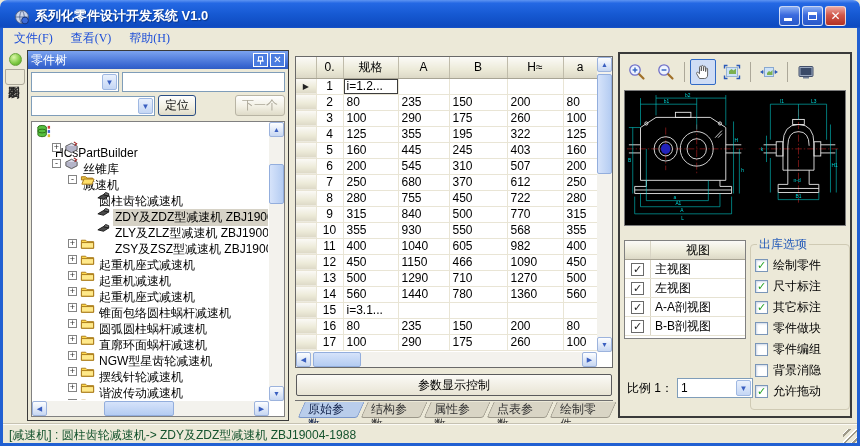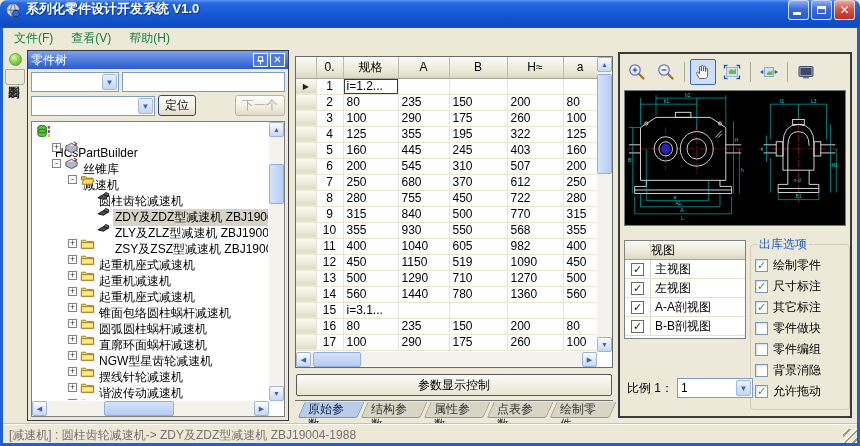--- a/index.html
+++ b/index.html
@@ -2,38 +2,38 @@
 <html><head>
 <meta charset="utf-8">
 <style>
   * { margin:0; padding:0; box-sizing:border-box; font-family:"Liberation Sans","DejaVu Sans",sans-serif; }
   html,body { background:#7a96df; }
   .window { position:relative; width:860px; height:446px; overflow:hidden; background:#ece9d8; }
 
   
   .titlebar { position:absolute; top:0; left:0; right:0; height:32px;
     background:linear-gradient(180deg,#5e94f2 0%,#2468e4 10%,#1659d2 45%,#0e4ac0 82%,#2f6ae0 100%);
-    border-radius:7px 7px 0 0; display:flex; align-items:flex-start; padding:0 5px; }
+    border-radius:7px 7px 0 0; display:flex; align-items:center; padding:0 14px; }
   .title-text { color:#fff; font-weight:bold; font-size:13px; margin-left:5px; flex:1;
     text-shadow:1px 1px 1px #0a3589; white-space:nowrap; overflow:hidden; }
   .win-btn { width:21px; height:20px; margin-left:2px; border:1px solid rgba(255,255,255,.75);
     border-radius:3px; position:relative; cursor:default; }
   .win-btn.minb,.win-btn.maxb { background:linear-gradient(180deg,#8cb0f4,#3a6ade 45%,#2858c8); }
   .win-btn.closeb { background:linear-gradient(180deg,#eda8a0,#d1574a 45%,#b33225); }
   .glyph-min { position:absolute; left:4px; bottom:4px; width:8px; height:3px; background:#fff; }
   .glyph-max { position:absolute; left:5px; top:5px; width:9px; height:8px; border:1px solid #fff; border-top:3px solid #fff; }
   .glyph-x { color:#fff; font-size:12px; font-weight:bold; line-height:18px; display:block; text-align:center; }
 
   
   .framebody { position:absolute; top:28px; left:0; right:0; bottom:0; border:3px solid #2160d2; border-top:none; background:#ece9d8; }
   .menubar { height:20px; display:flex; align-items:center; font-size:12px; padding-left:2px; }
-  .menu-item { padding:2px 9px; color:#15803d; }
+  .menu-item { padding:2px 9px; color:#1d4ed8;font-family:Liberation Serif, serif; }
   .client { position:absolute; top:20px; left:0; right:0; bottom:20px; }
   .statusbar { position:absolute; left:0; right:0; bottom:0; height:20px; background:#ece9d8;
-    border-top:1px solid #c6c2b2; box-shadow:inset 0 1px 0 #fcfbf6; font-size:12px; padding:3px 6px; color:#737373; }
+    border-top:1px solid #c6c2b2; box-shadow:inset 0 1px 0 #fcfbf6; font-size:12px; padding:3px 6px; color:#14532d; }
   .grip { position:absolute; right:0; bottom:0; width:14px; height:14px;
     background:repeating-linear-gradient(135deg,transparent 0 3px,#fff 3px 4px,#9e9a8a 4px 6px); }
 
   
   .side-strip { position:absolute; left:0; top:0; bottom:0; width:24px; }
   .green-dot { width:13px; height:13px; border-radius:50%; margin:5px auto 3px;
     background:radial-gradient(circle at 35% 30%,#dcf7a8,#7cc840 60%,#4f9a1e); border:1px solid #6aa43c; }
   .vtab { writing-mode:vertical-rl; font-size:12px; color:#222; background:#ece9d8;
     border:1px solid #aca899; border-radius:0 0 3px 3px; padding:7px 2px; margin:0 auto; width:20px; text-align:center; }
 
@@ -106,21 +106,21 @@
   .tbtn.active { border:1px solid #316ac5; background:#cfddf5; }
   .tsep { width:1px; height:20px; background:#aca899; margin:0 2px; }
   .preview { position:absolute; left:4px; right:4px; top:36px; height:136px; background:#000; border:1px solid #7a7a7a; }
   .preview svg { display:block; width:100%; height:100%; }
 
   .view-grid { position:absolute; left:4px; top:186px; width:122px; height:99px; border:1px solid #808080; background:#fff; font-size:12px; }
   .vg-row { display:flex; height:19px; align-items:center; border-bottom:1px solid #e6e2d2; }
   .vg-head { background:linear-gradient(180deg,#fbfaf7,#ecead8 60%,#dcd8c6); border-bottom:1px solid #a8a494; }
   .vg-c1 { width:26px; flex:none; display:flex; justify-content:center; border-right:1px solid #d8d4c4; height:100%; align-items:center; }
   .vg-c2 { padding-left:4px; }
-  .vg-head .vg-c2 { text-align:left; flex:1; padding:0; }
+  .vg-head .vg-c2 { text-align:center; flex:1; padding:0; }
 
   .cb { width:13px; height:13px; background:#fff; border:1px solid #7a96b8; display:inline-flex;
     align-items:center; justify-content:center; font-size:11px; line-height:11px; flex:none; }
   .cb.classic { border-color:#6a6a6a; color:#1a1a1a; }
   .cb.xp { color:#21a121; font-weight:bold; box-shadow:inset 1px 1px 2px #cfd8e8; }
 
   .out-group { position:absolute; left:130px; top:182px; width:100px; height:174px;
     border:1px solid #cfcab4; border-radius:4px; padding:2px 4px; }
   .out-group legend { font-size:12px; color:#2058b8; padding:0 2px; margin-left:2px; }
   .opt-row { display:flex; align-items:center; gap:5px; height:21px; font-size:12px; }
@@ -520,21 +520,21 @@
                     <td class="c-val">1040</td>
                     <td class="c-val">605</td>
                     <td class="c-val">982</td>
                     <td class="c-val">400</td>
                   </tr>
                   <tr>
                     <td class="rowhead"></td>
                     <td class="c-num">12</td>
                     <td class="c-val">450</td>
                     <td class="c-val">1150</td>
-                    <td class="c-val">519</td>
+                    <td class="c-val">466</td>
                     <td class="c-val">1090</td>
                     <td class="c-val">450</td>
                   </tr>
                   <tr>
                     <td class="rowhead"></td>
                     <td class="c-num">13</td>
                     <td class="c-val">500</td>
                     <td class="c-val">1290</td>
                     <td class="c-val">710</td>
                     <td class="c-val">1270</td>

